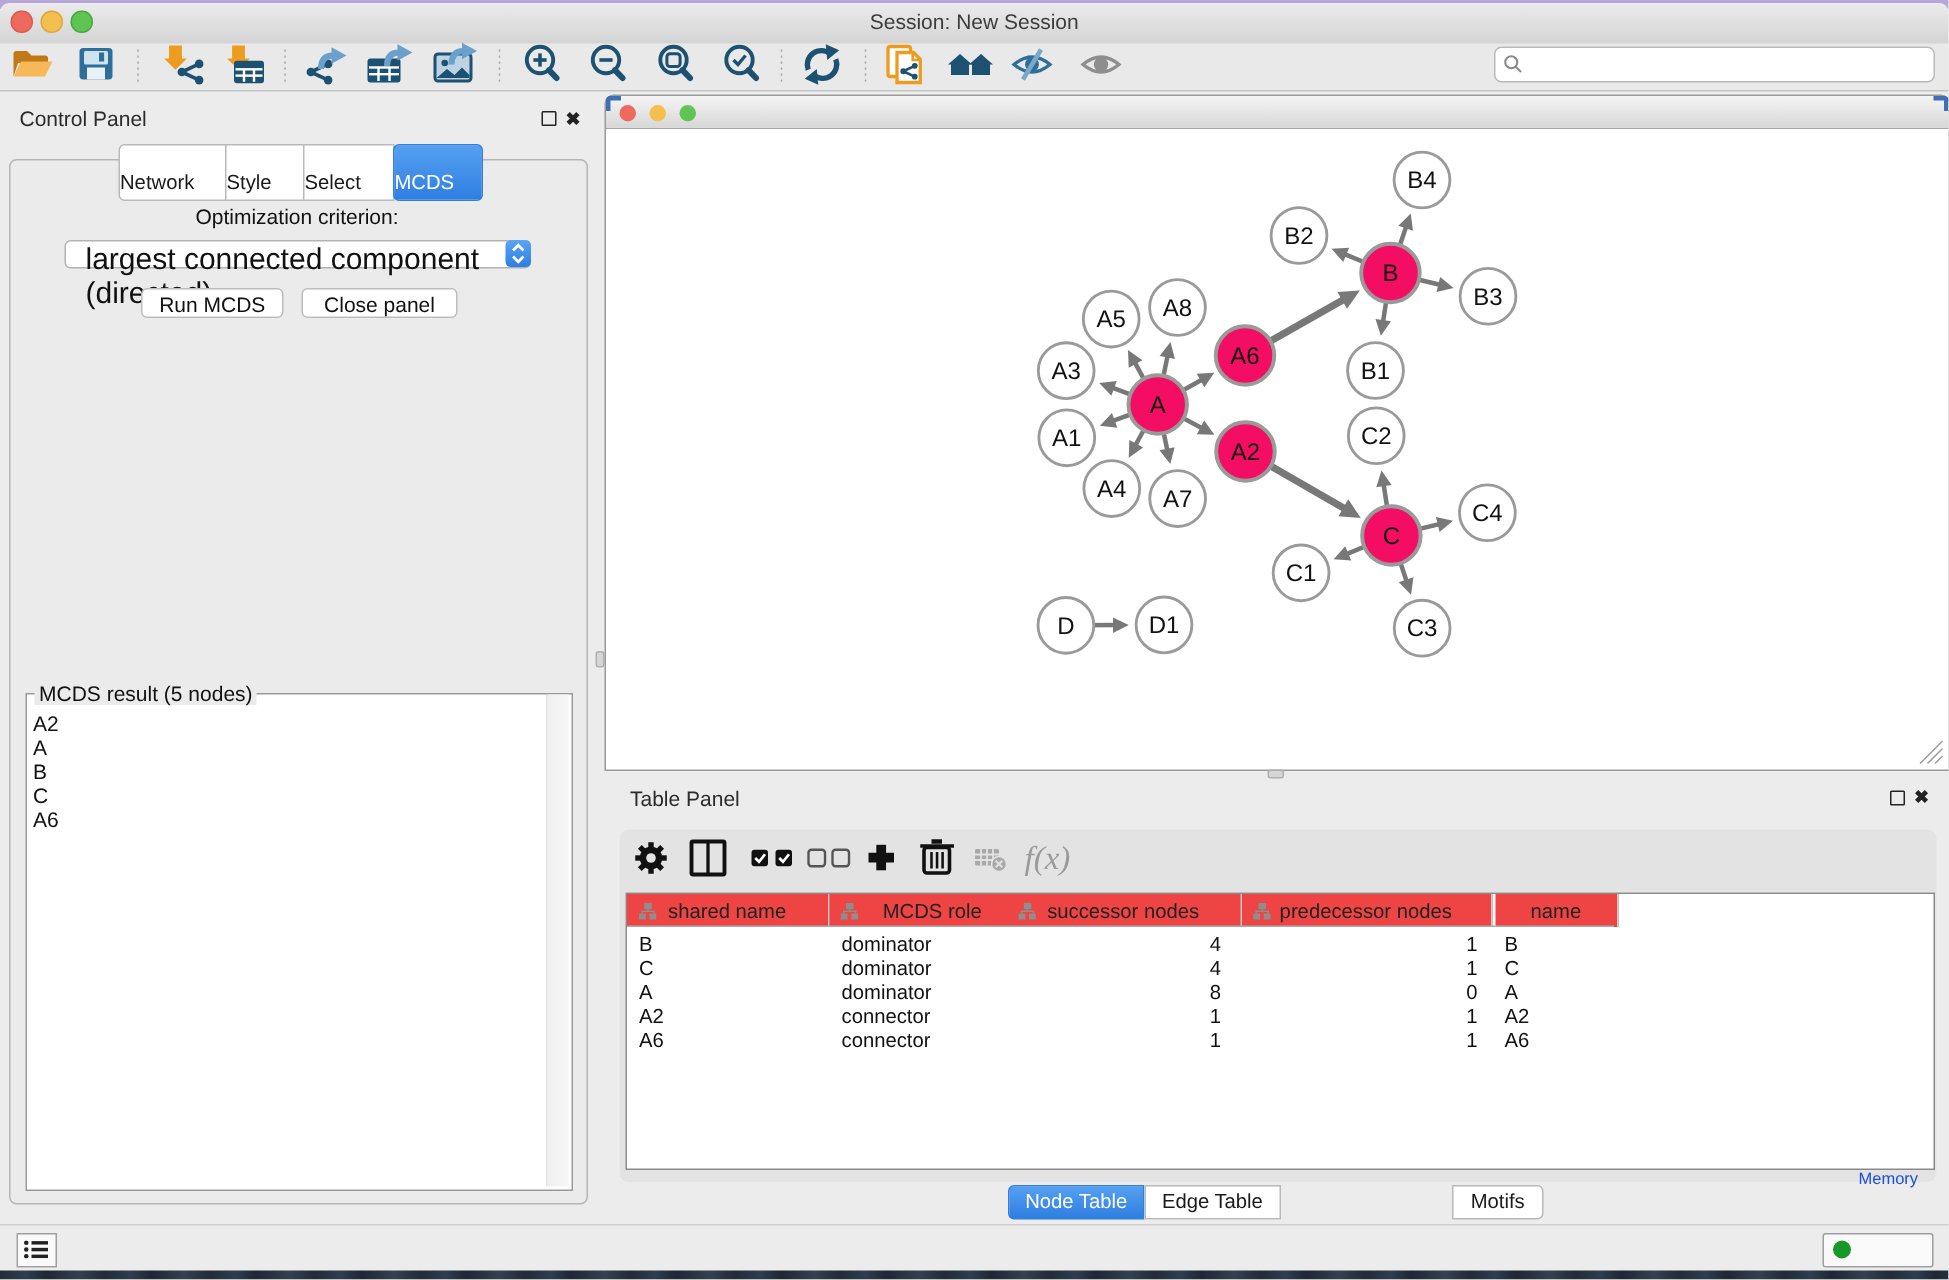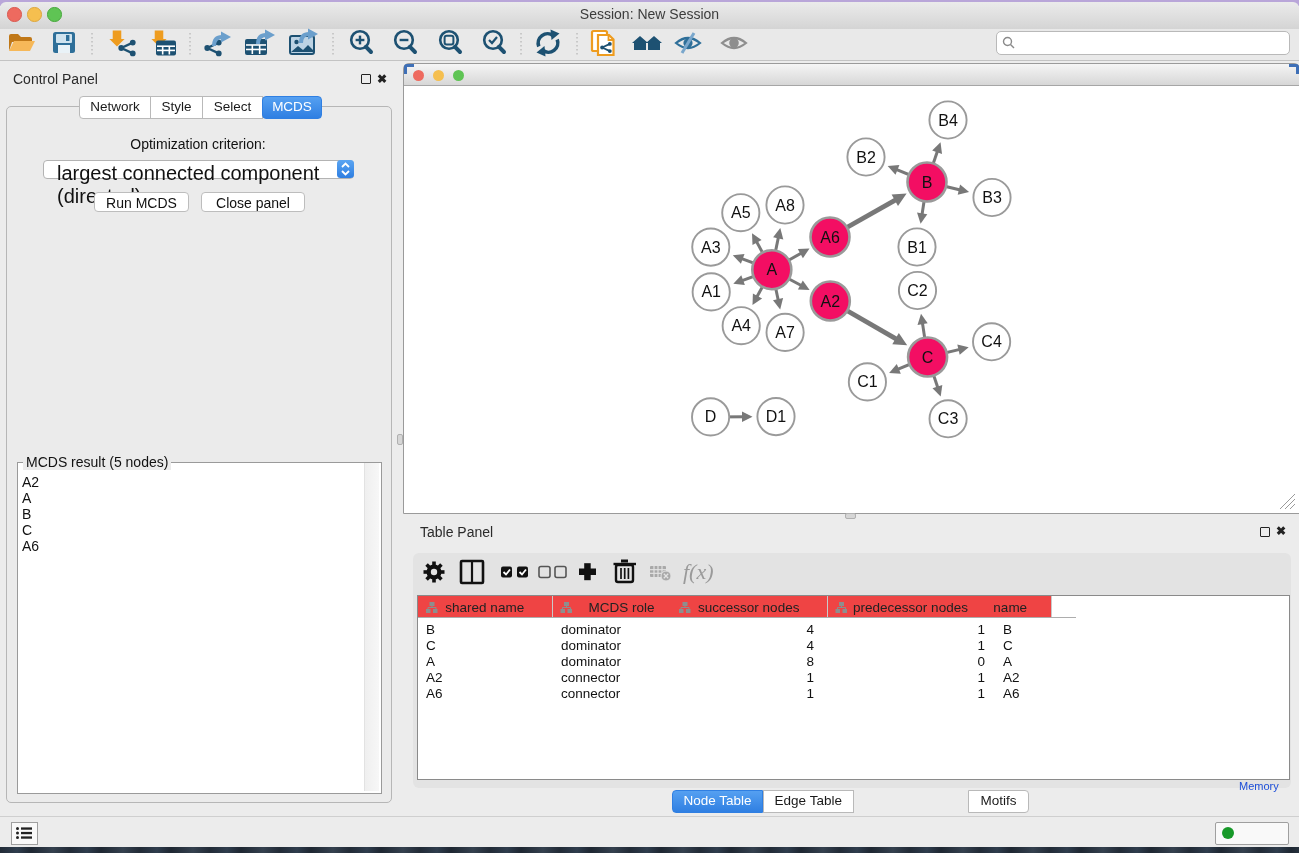--- a/index.html
+++ b/index.html
@@ -12,21 +12,21 @@
 .tl{border-radius:50%;width:12.5px;height:12.5px;top:7px}
 .title{width:100%;text-align:center;top:6px;font-size:14px;color:#3c3c3c}
 .toolbar{left:0;top:29px;width:1299px;height:31px;background:#e9e9e9;border-bottom:1px solid #c3c3c3}
 .searchbox{left:996px;top:31px;width:292px;height:22px;background:#fff;border:1px solid #b9b9b9;border-radius:5px}
 .winbtn{font-size:12px;color:#222;font-weight:bold}
 
 
 .cp-title{left:13px;top:71px;font-size:14px;color:#2b2b2b}
 .cp-box{left:6px;top:106px;width:384px;height:695px;border:1px solid #b6b6b6;border-radius:5px;background:#ebebeb}
 .tab{position:absolute;top:0;height:19px;background:#fff;border:1px solid #b9b9b9;font-size:13.5px;
-  text-align:center;color:#1a1a1a;padding-top:2px}
+  color:#1a1a1a;padding-top:17px}
 .tabsel{background:linear-gradient(#55a0f1,#2f7fe2);color:#fff;border:1px solid #2f7fe2;border-radius:4px}
 .combo{left:43px;top:160px;width:296px;height:16px;background:#fff;border:1px solid #b3b3b3;border-radius:4px;
   font-size:20px;color:#111;padding-top:1px;padding-left:13px}
 .spin{left:337px;top:160px;width:17px;height:18px;border-radius:3.5px;background:linear-gradient(#5ba5f2,#2e7ee1)}
 .btn{position:absolute;height:16px;background:#fff;border:1px solid #bdbdbd;border-radius:4px;
   font-size:14px;color:#111;text-align:center;padding-top:2px}
 .fieldset{left:17px;top:462px;width:363px;height:330px;border:1px solid #9a9a9a;background:#fff}
 .legend{left:23px;top:454px;background:#ebebeb;font-size:14px;color:#111;padding:0 3px}
 .li{left:22px;font-size:14px;color:#111}
 .scroll{left:364px;top:463px;width:14px;height:328px;background:linear-gradient(90deg,#efefef,#f7f7f7);border-left:1px solid #e2e2e2}
@@ -318,21 +318,21 @@
 <line x1="249.0" y1="13" x2="249.0" y2="24" stroke="#e3e3e3" stroke-width="1.2"></line>
 <circle cx="253" cy="23" r="5" fill="#a9a9a9" stroke="#e3e3e3" stroke-width="1"></circle>
 <path d="M 250.8,20.8 l 4.4,4.4 M 255.2,20.8 l -4.4,4.4" stroke="#e3e3e3" stroke-width="1.3"></path>
 <text x="270" y="26" font-family="Liberation Serif, serif" font-style="italic" font-size="22" fill="#9a9a9a">f(x)</text>
 </svg>
   <div class="abs tp-table">
 <div class="th" style="left:0px;width:134.5px">shared name</div>
 <div class="th" style="left:134.5px;width:139px">MCDS role</div>
 <div class="th" style="left:253px;width:156.5px">successor nodes</div>
 <div class="th" style="left:409.5px;width:167.0px">predecessor nodes</div>
-<div class="th" style="left:552px;width:81.5px">name</div>
+<div class="th" style="left:579px;width:81.5px">name</div>
 <div class="abs" style="left:0;top:21px;width:658px;height:1px;background:#adadad"></div>
 <div class="td" style="left:8px;top:26px">B</div>
 <div class="td" style="left:143px;top:26px">dominator</div>
 <div class="td" style="left:253px;top:26px;width:143px;text-align:right">4</div>
 <div class="td" style="left:409px;top:26px;width:158px;text-align:right">1</div>
 <div class="td" style="left:585px;top:26px">B</div>
 <div class="td" style="left:8px;top:42px">C</div>
 <div class="td" style="left:143px;top:42px">dominator</div>
 <div class="td" style="left:253px;top:42px;width:143px;text-align:right">4</div>
 <div class="td" style="left:409px;top:42px;width:158px;text-align:right">1</div>

